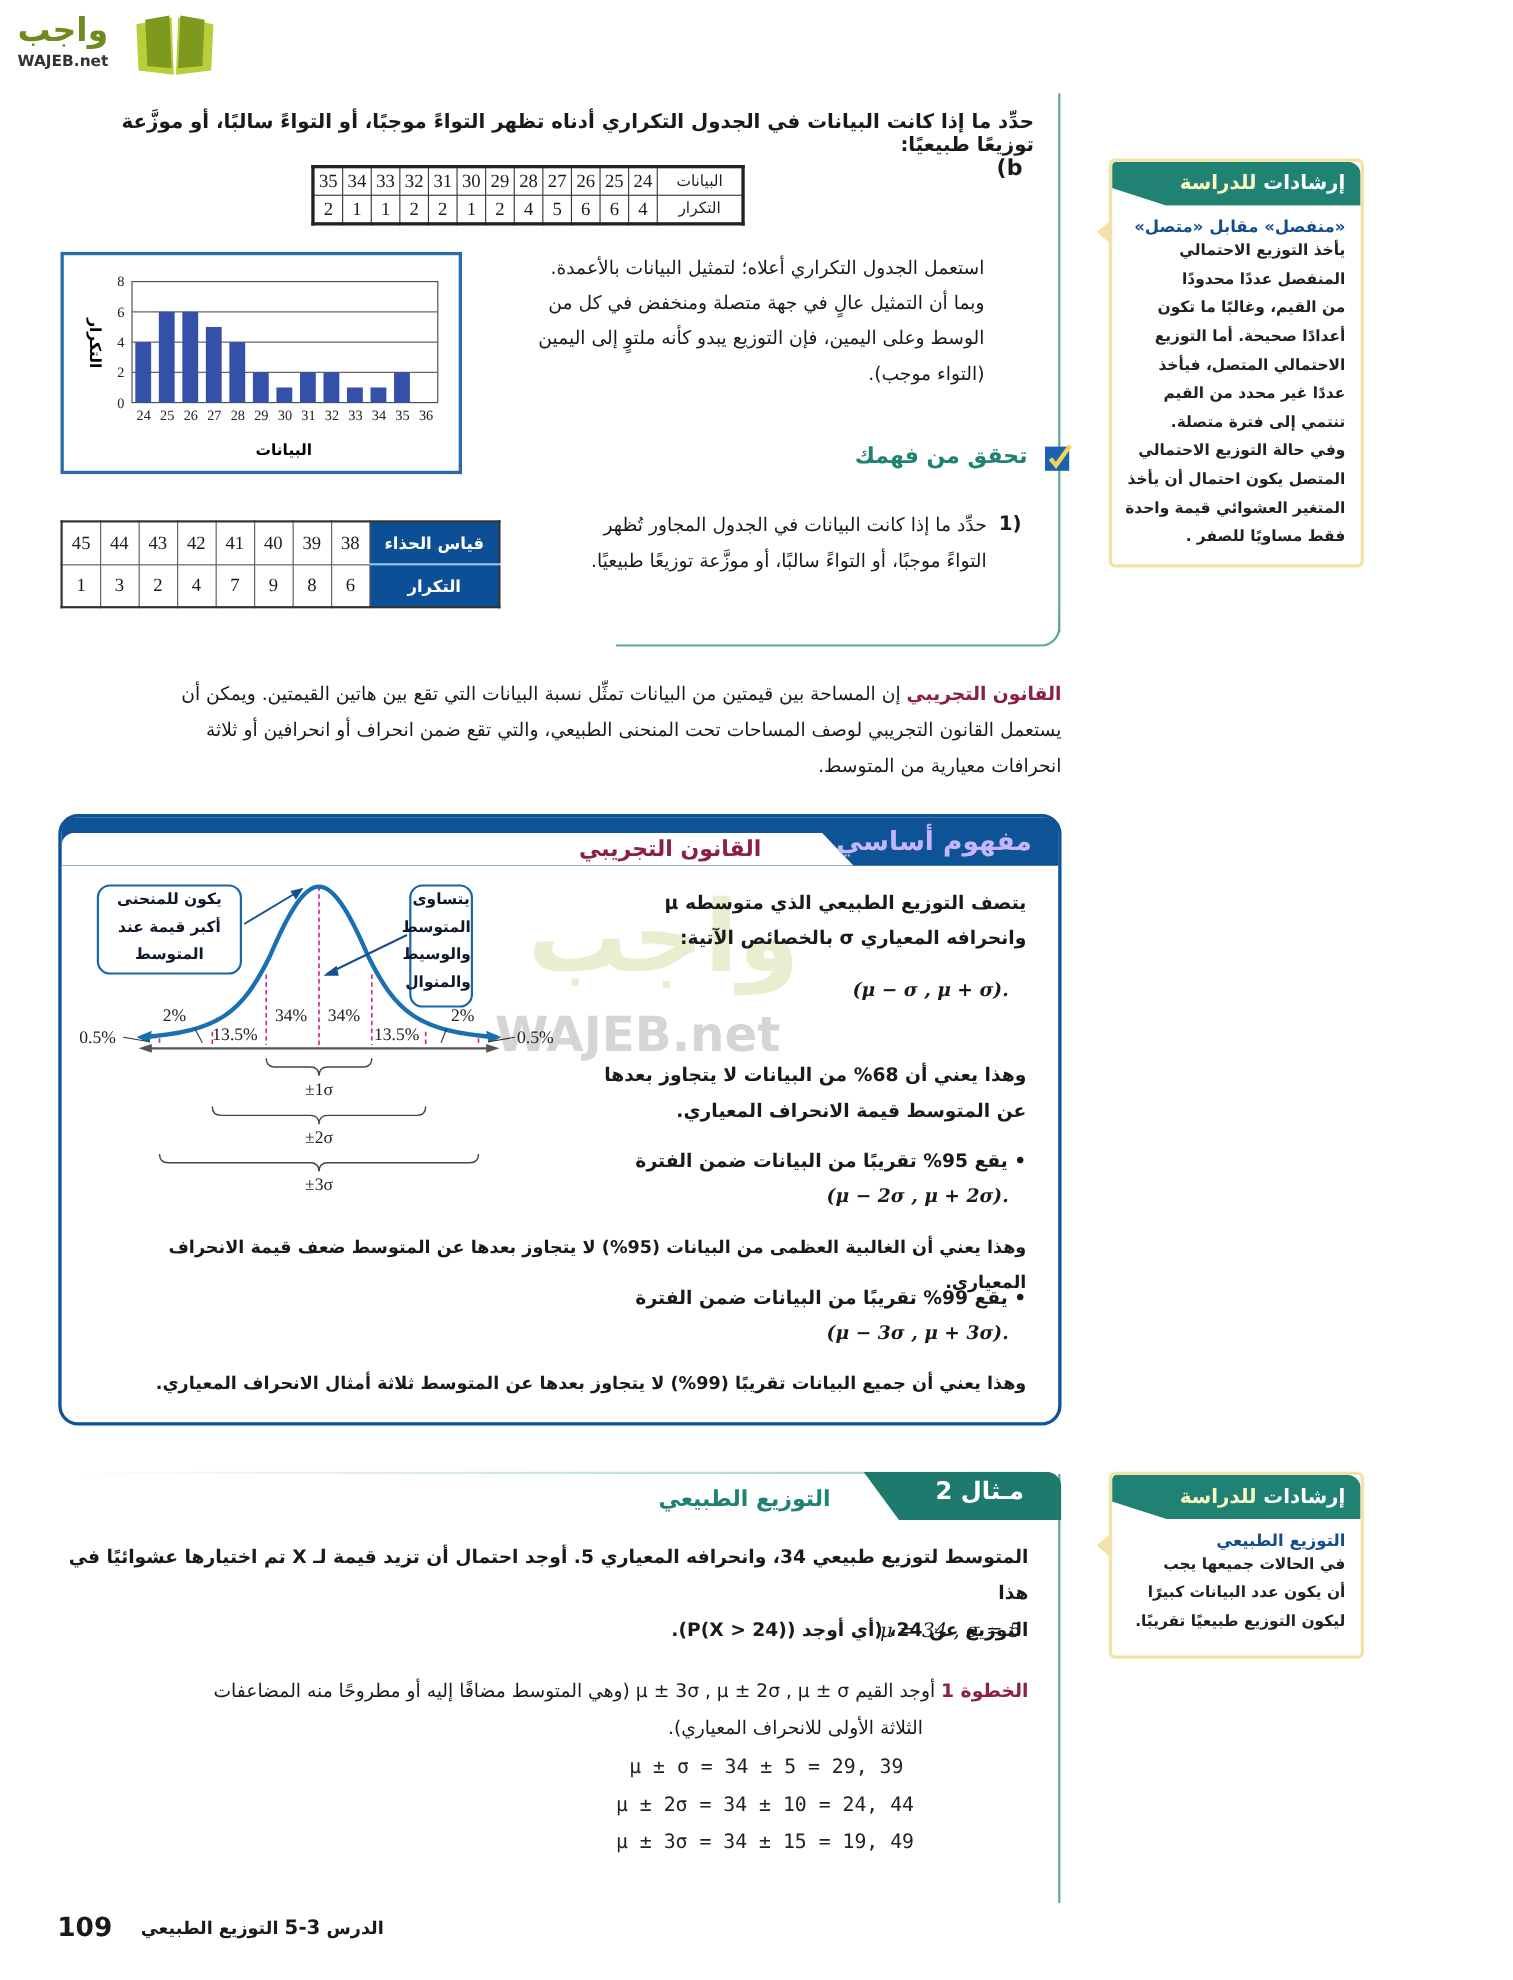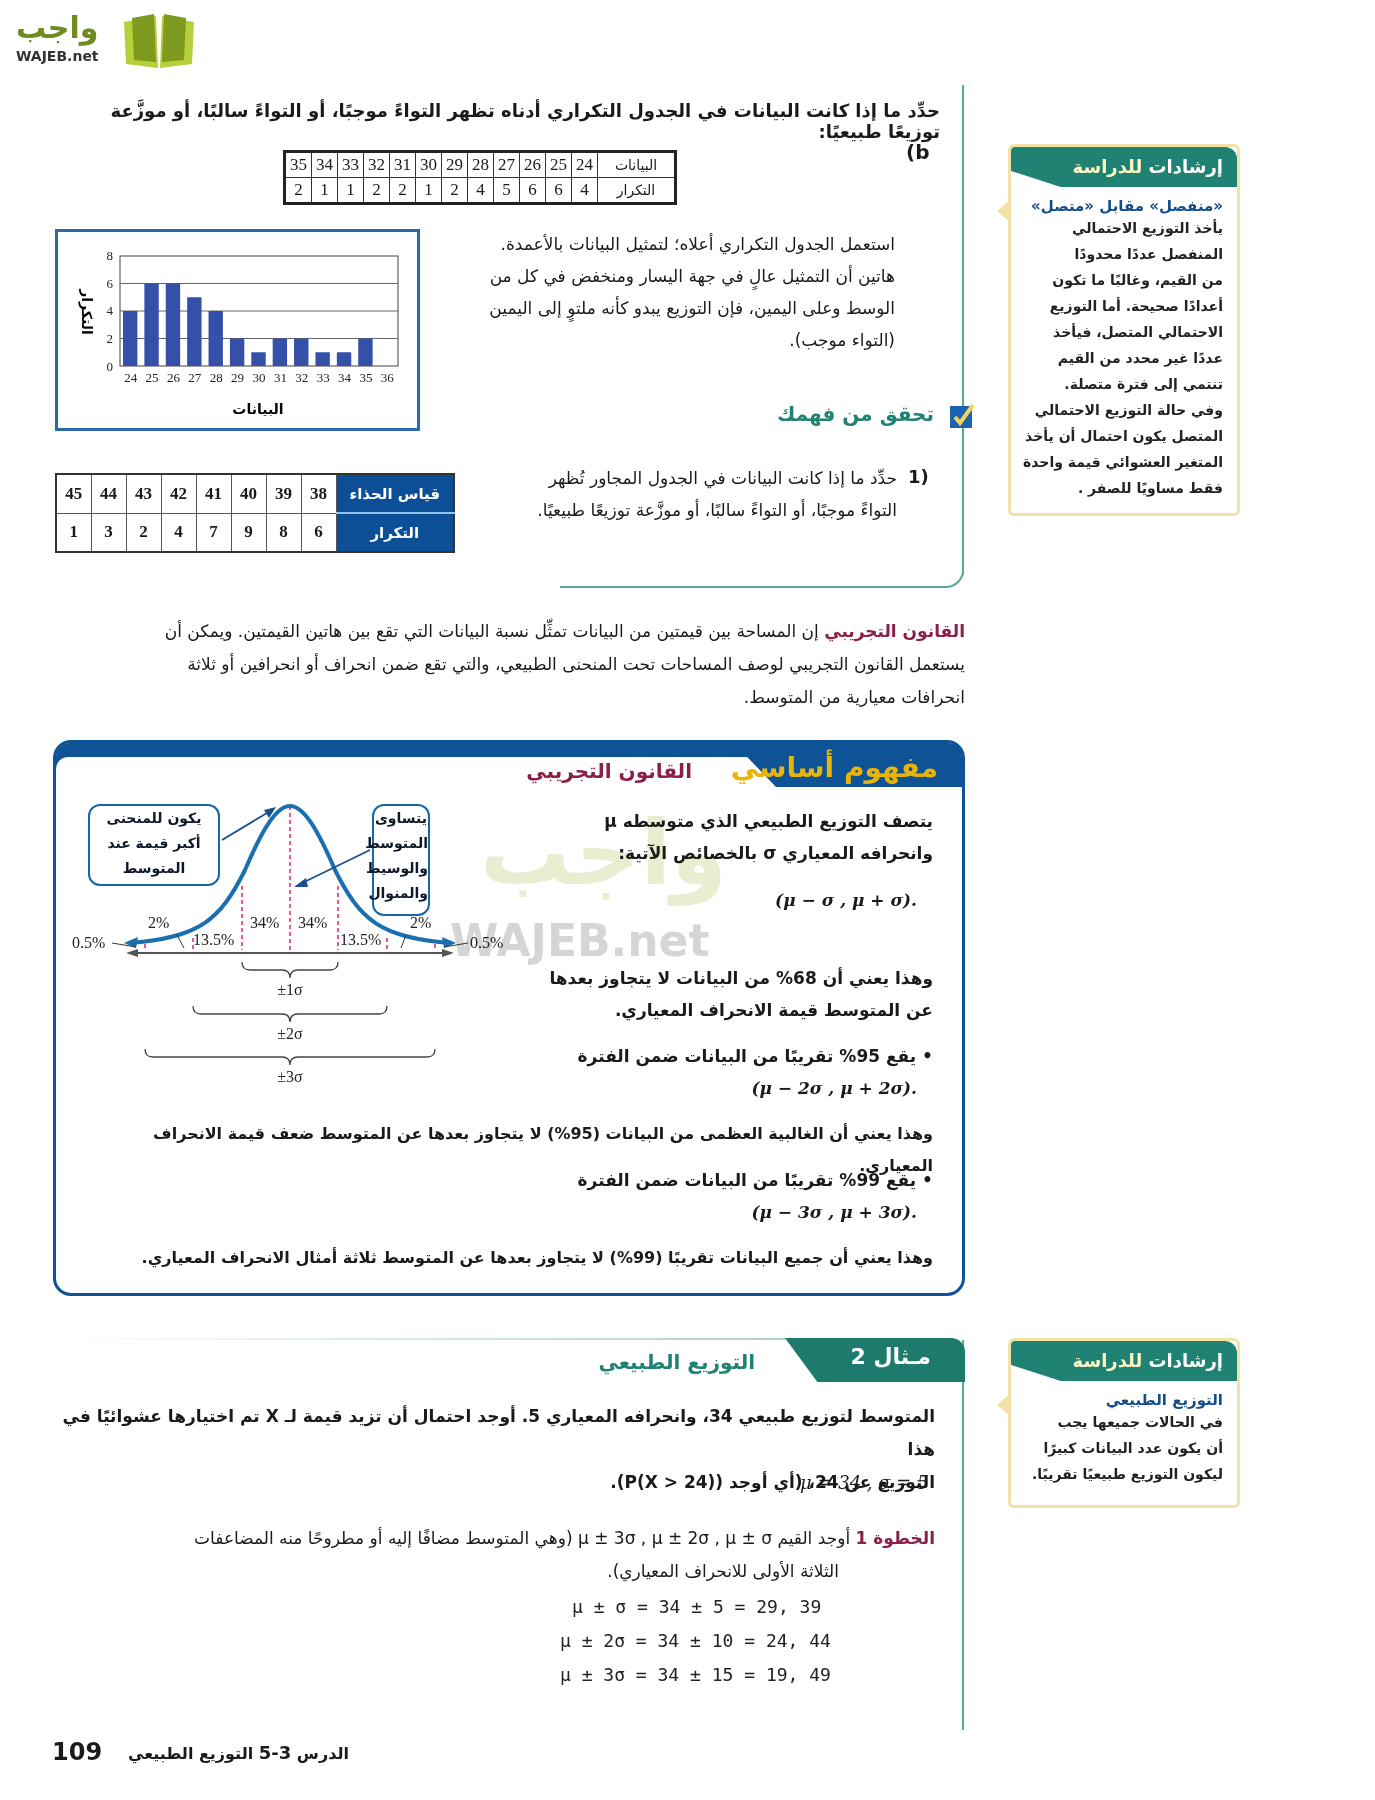--- a/index.html
+++ b/index.html
@@ -13,21 +13,21 @@
   .logo-en { position:absolute; left:4px; top:40px; font-size:14px; font-weight:bold; color:#333; }
   .logo-book { position:absolute; left:108px; top:4px; }
   
   .frame-line { background: #5aa89a; }
   .bold { font-weight: bold; }
   table.freq { border-collapse: collapse; font-family: "Liberation Serif", serif; font-size: 17px; }
   table.freq td { border: 1.5px solid #333; text-align: center; height: 26px; padding: 0 4px; }
   table.freq { border: 3px solid #222; }
   table.freq td.hdr { font-family: "DejaVu Sans", sans-serif; font-size: 14px; width: 78px; }
   table.shoe { border-collapse: collapse; font-family: "Liberation Serif", serif; font-size: 17px; border: 2px solid #333; }
-  table.shoe td { border: 1px solid #555; text-align: center; height: 39px; width: 35px; font-weight: bold; }
+  table.shoe td { border: 1px solid #555; text-align: center; height: 39px; width: 35px; }
   table.shoe td.hdr { background: #0d4f96; color: #ffffff; font-family: "DejaVu Sans", sans-serif; font-weight: bold; font-size: 15px; width: 118px; border-color:#0d4f96; }
   .body-text { font-size: 17px; line-height: 33px; }
   .tip-box { background: #fff; border: 3px solid #f3e2a8; border-radius: 6px; }
   .tip-head { background: #1f8273; color: #fff; font-weight: bold; font-size: 18px; height: 40px; line-height: 40px; padding-right: 14px; border-radius: 4px 12px 0 0; clip-path: polygon(0 0,100% 0,100% 100%,22% 100%,0 60%); }
   .tip-head .y { color: #fef9c3; }
   .tip-sub { color: #144d8e; font-weight: bold; font-size: 15px; }
   .tip-text { font-size: 14px; line-height: 26px; font-weight: bold; color:#222; }
   .concept { border: 3px solid #0d5396; border-radius: 18px; }
   .concept-head { background: #0d5396; height: 44px; border-radius: 14px 14px 0 0; }
   .kt { font-size: 17px; line-height: 32px; font-weight: bold; }
@@ -137,21 +137,21 @@
         <text x="307.9230769230769" y="150" text-anchor="middle">35</text>
         <text x="329.30769230769226" y="150" text-anchor="middle">36</text>
       </g>
     <text x="200" y="182" text-anchor="middle" font-size="14" font-weight="bold" font-family="DejaVu Sans, sans-serif">البيانات</text>
     <text transform="translate(24,80) rotate(90)" text-anchor="middle" font-size="14" font-weight="bold" font-family="DejaVu Sans, sans-serif">التكرار</text>
   </svg>
 </div>
 
 <div class="abs rtl body-text" style="right:480px; top:228px; width:470px; font-size:17px; line-height:32px;">
   <div>استعمل الجدول التكراري أعلاه؛ لتمثيل البيانات بالأعمدة.</div>
-  <div>هاتين أن التمثيل عالٍ في جهة اليسار ومنخفض في كل من</div>
+  <div>وبما أن التمثيل عالٍ في جهة متصلة ومنخفض في كل من</div>
   <div>الوسط وعلى اليمين، فإن التوزيع يبدو كأنه ملتوٍ إلى اليمين</div>
   <div>(التواء موجب).</div>
 </div>
 
 <div class="abs" style="left:780px; top:402px; width:200px; height:30px;">
   <span class="abs bold" style="right:46px; top:0; color:#1f8273; font-size:20px; white-space:nowrap;">تحقق من فهمك</span>
   <svg class="abs" style="right:4px; top:0;" width="28" height="28" viewBox="0 0 28 28">
     <rect x="2" y="4" width="22" height="22" fill="#1c62ae"></rect>
     <path d="M7 15 L12 21 L25 3" stroke="#f2d35a" stroke-width="4" fill="none"></path>
   </svg>
@@ -219,21 +219,21 @@
     <span class="maroon">القانون التجريبي</span>
     <span>إن المساحة بين قيمتين من البيانات تمثِّل نسبة البيانات التي تقع بين هاتين القيمتين. ويمكن أن</span>
   </div>
   <div>يستعمل القانون التجريبي لوصف المساحات تحت المنحنى الطبيعي، والتي تقع ضمن انحراف أو انحرافين أو ثلاثة</div>
   <div>انحرافات معيارية من المتوسط.</div>
 </div>
 
 <div class="abs concept" style="left:53px; top:740px; width:912px; height:556px;">
   <div class="concept-head" style="position:relative;">
     <div class="abs" style="left:0; top:14px; width:720px; height:30px; background:#fff; clip-path: polygon(0 100%, 0 0, 96% 0, 100% 100%); border-radius:12px 0 0 0;"></div>
-    <span class="abs bold" style="right:24px; top:8px; color:#eab308; font-size:28px;">مفهوم أساسي</span>
+    <span class="abs bold" style="right:24px; top:8px; color:#c4b5fd; font-size:24px;">مفهوم أساسي</span>
     <span class="abs bold" style="right:270px; top:16px; color:#8a1f47; font-size:20px;">القانون التجريبي</span>
   </div>
 </div>
 
 <div class="abs" style="left:440px; top:800px; width:350px; height:180px; opacity:0.35;">
   <span class="abs bold" style="left:40px; top:0; font-size:90px; color:#c4cf7a;">واجب</span>
   <span class="abs bold" style="left:10px; top:115px; font-size:44px; color:#888;">WAJEB.net</span>
 </div>
 
 <div class="abs rtl kt" style="right:442px; top:805px; width:440px;">

